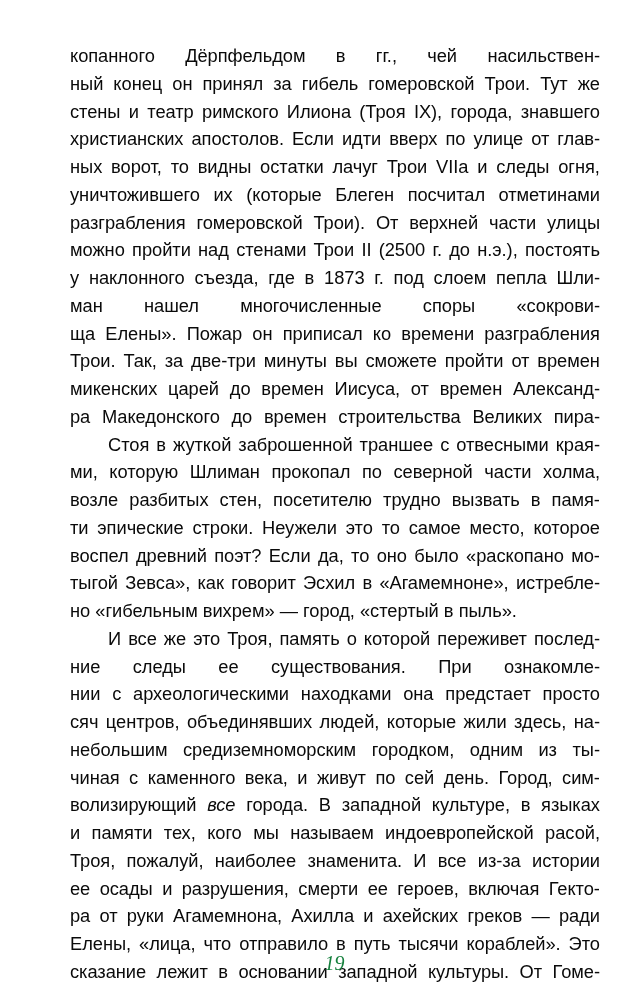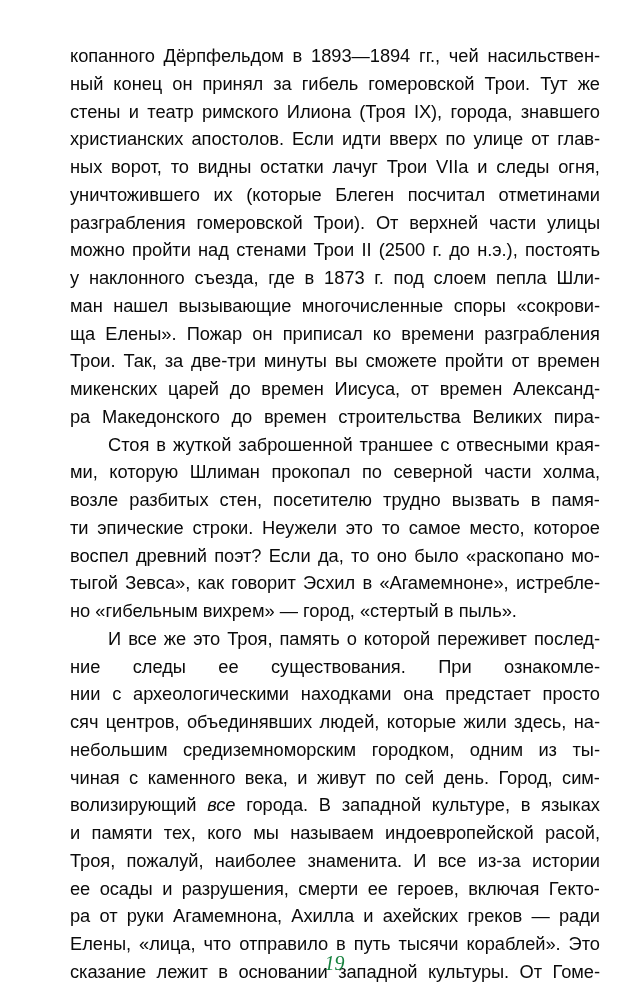--- a/index.html
+++ b/index.html
@@ -78,21 +78,20 @@
 
 <div class="page">
 
   <div class="text-block">
 
     <p class="para">
       <span class="line just">
           <span>копанного</span>
           <span>Дёрпфельдом</span>
           <span>в</span>
-          <span>1893—1894</span>
           <span>гг.,</span>
           <span>чей</span>
           <span>насильствен-</span>
         </span>
       <span class="line just">
           <span>ный</span>
           <span>конец</span>
           <span>он</span>
           <span>принял</span>
           <span>за</span>
@@ -176,21 +175,20 @@
           <span>1873</span>
           <span>г.</span>
           <span>под</span>
           <span>слоем</span>
           <span>пепла</span>
           <span>Шли-</span>
         </span>
       <span class="line just">
           <span>ман</span>
           <span>нашел</span>
-          <span>вызывающие</span>
           <span>многочисленные</span>
           <span>споры</span>
           <span>«сокрови-</span>
         </span>
       <span class="line just">
           <span>ща</span>
           <span>Елены».</span>
           <span>Пожар</span>
           <span>он</span>
           <span>приписал</span>

